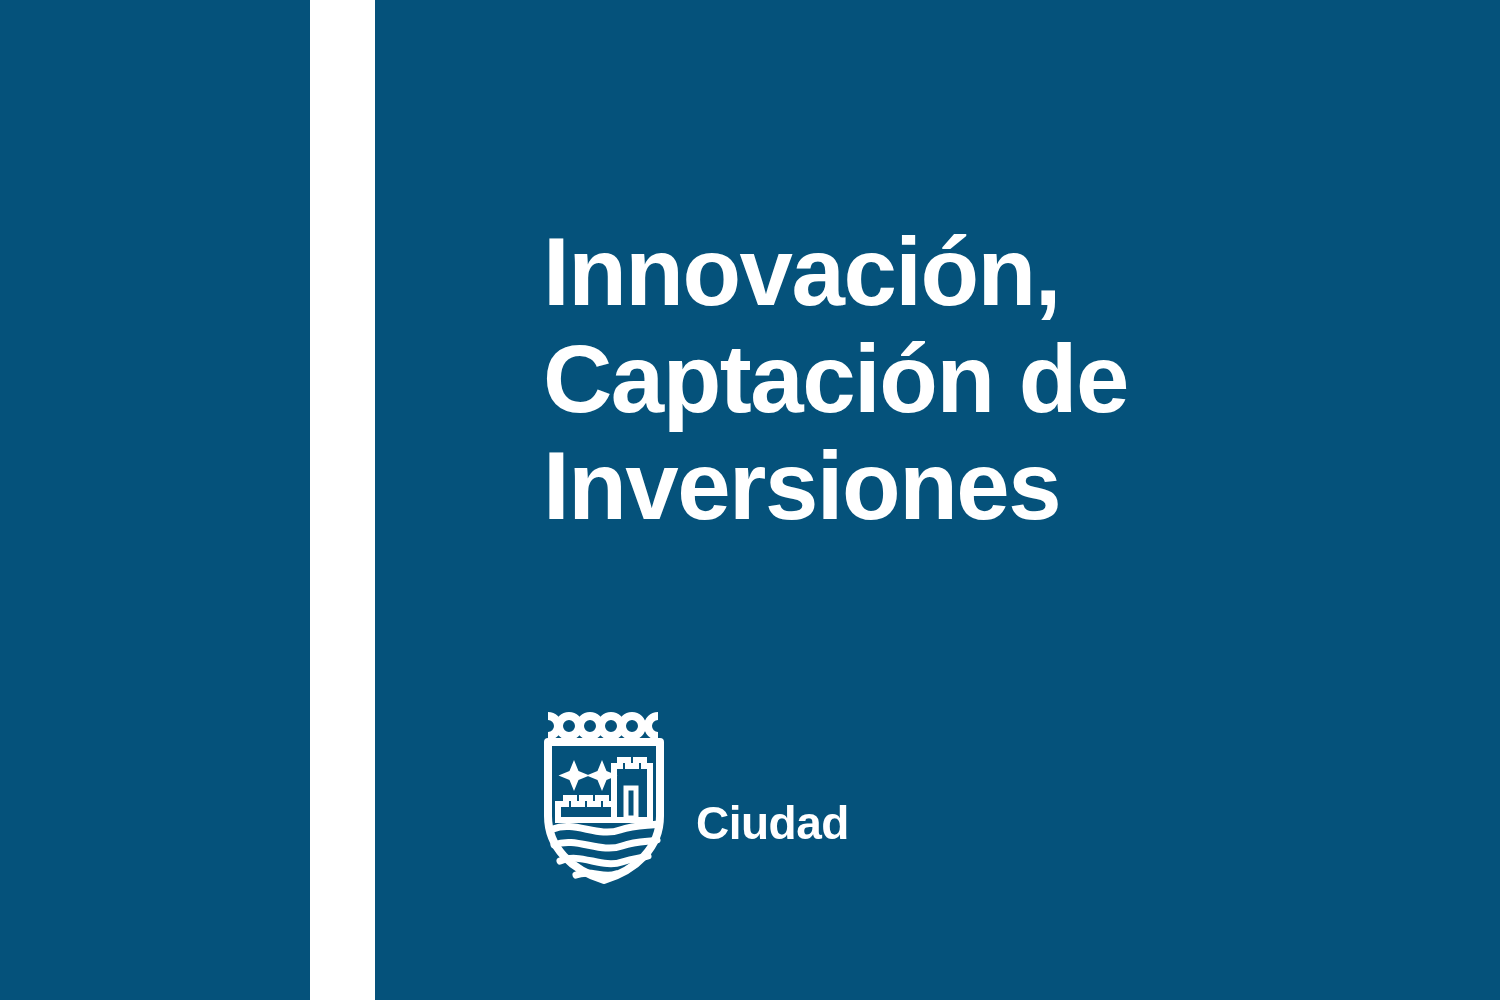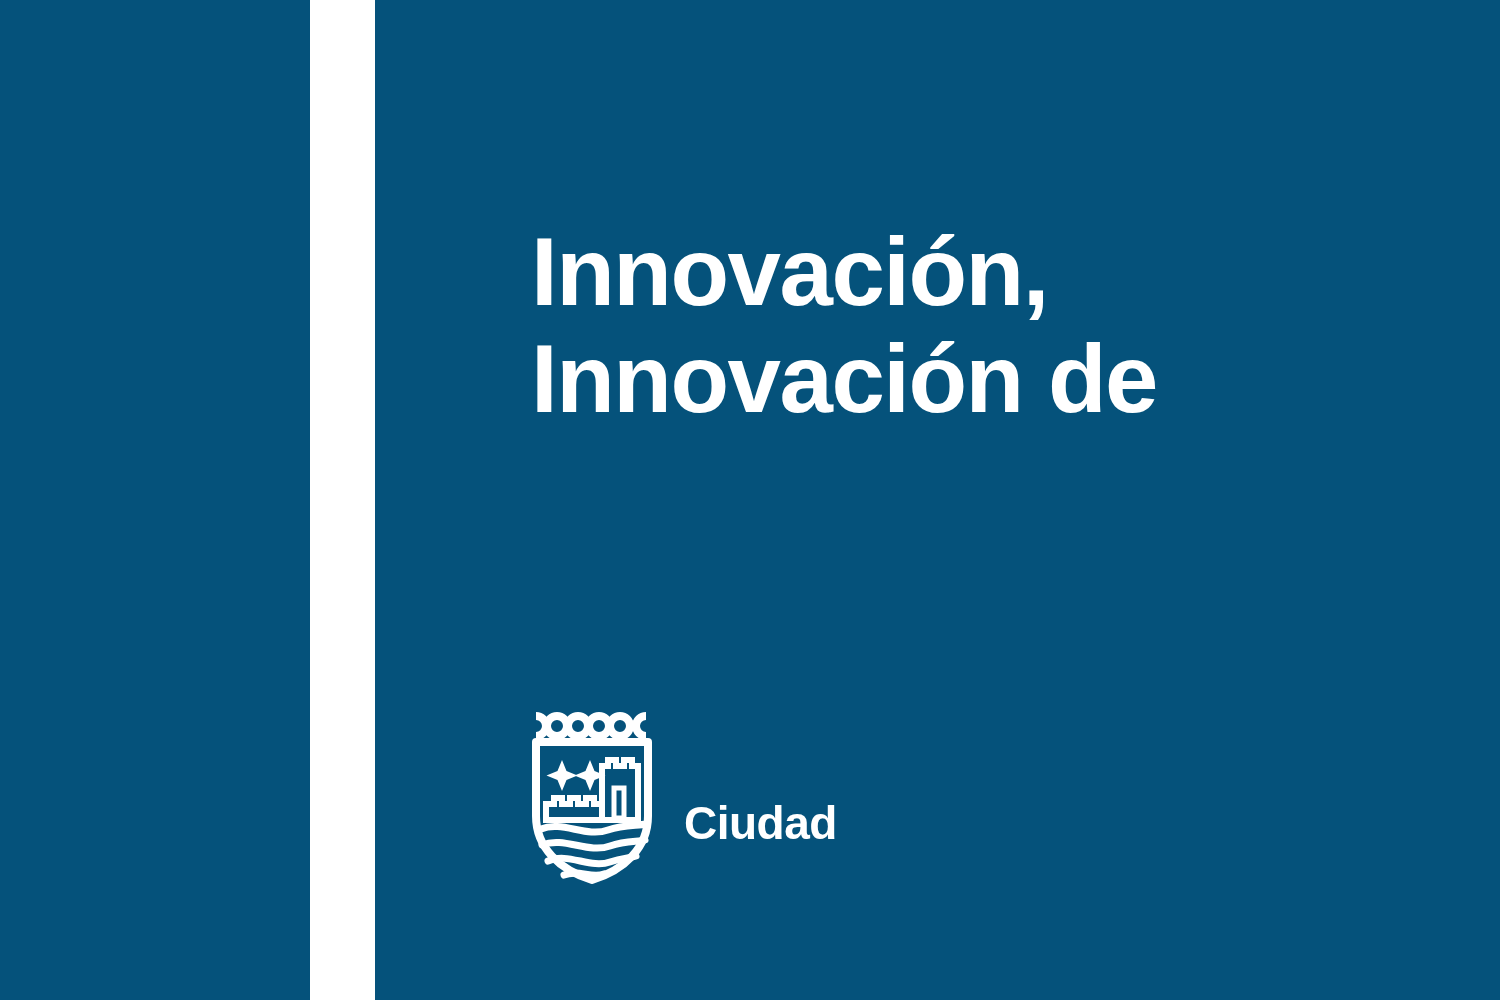--- a/index.html
+++ b/index.html
@@ -45,21 +45,21 @@
     left:375px;
     top:0;
     width:1125px;
     height:1000px;
     background:#05527b;
   }
 
   
   .content {
     position:absolute;
-    left:531px;
+    left:543px;
     top:0;
     width:930px;
     height:1000px;
   }
 
   
   .headline {
     position:absolute;
     top:218px;
     left:0;
@@ -109,21 +109,22 @@
 <div id="canvas">
 
   <div class="band-left"></div>
   <div class="gap-separator"></div>
   <div class="panel-main"></div>
 
   <div class="content">
 
     <h1 class="headline">
       <span class="hl-line">Innovación,</span>
-      <span class="hl-line">Innovación de</span>
+      <span class="hl-line">Captación de</span>
+      <span class="hl-line">Inversiones</span>
     </h1>
 
     <div class="logo-lockup">
 
       <span class="crest-wrap">
         <svg viewBox="0 0 128 172" xmlns="http://www.w3.org/2000/svg" aria-hidden="true">
 
           <g fill="none" stroke="#ffffff" stroke-width="8">
 
             <path d="M 8 4 A 10 10 0 0 1 8 24"></path>

